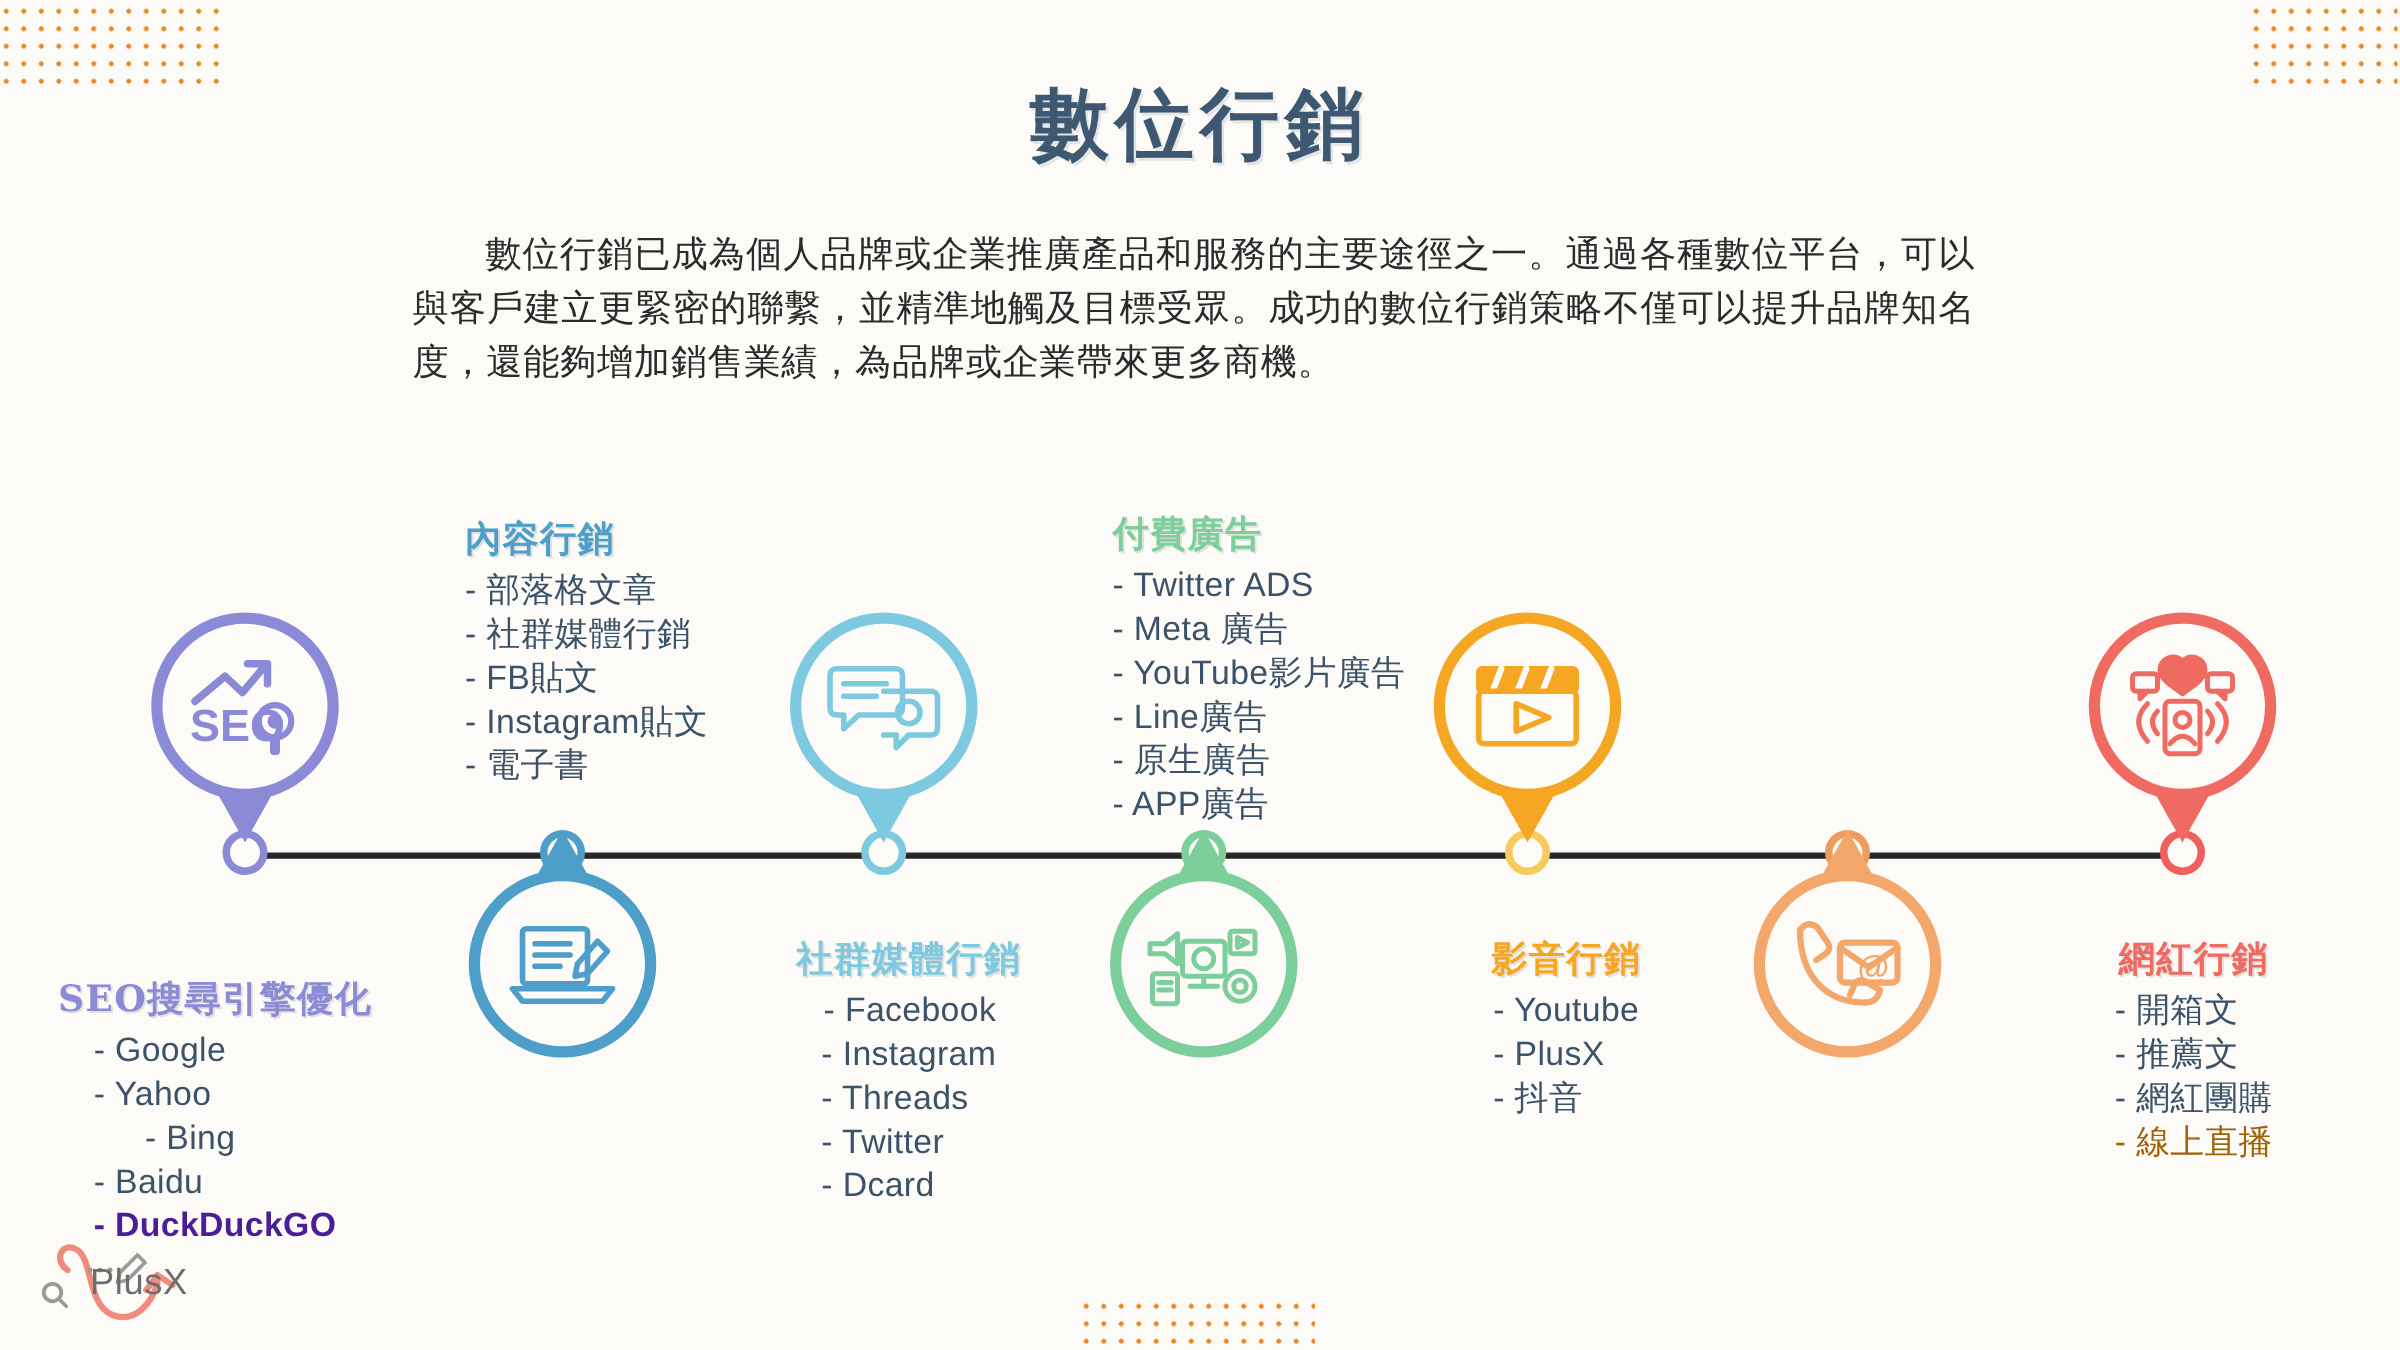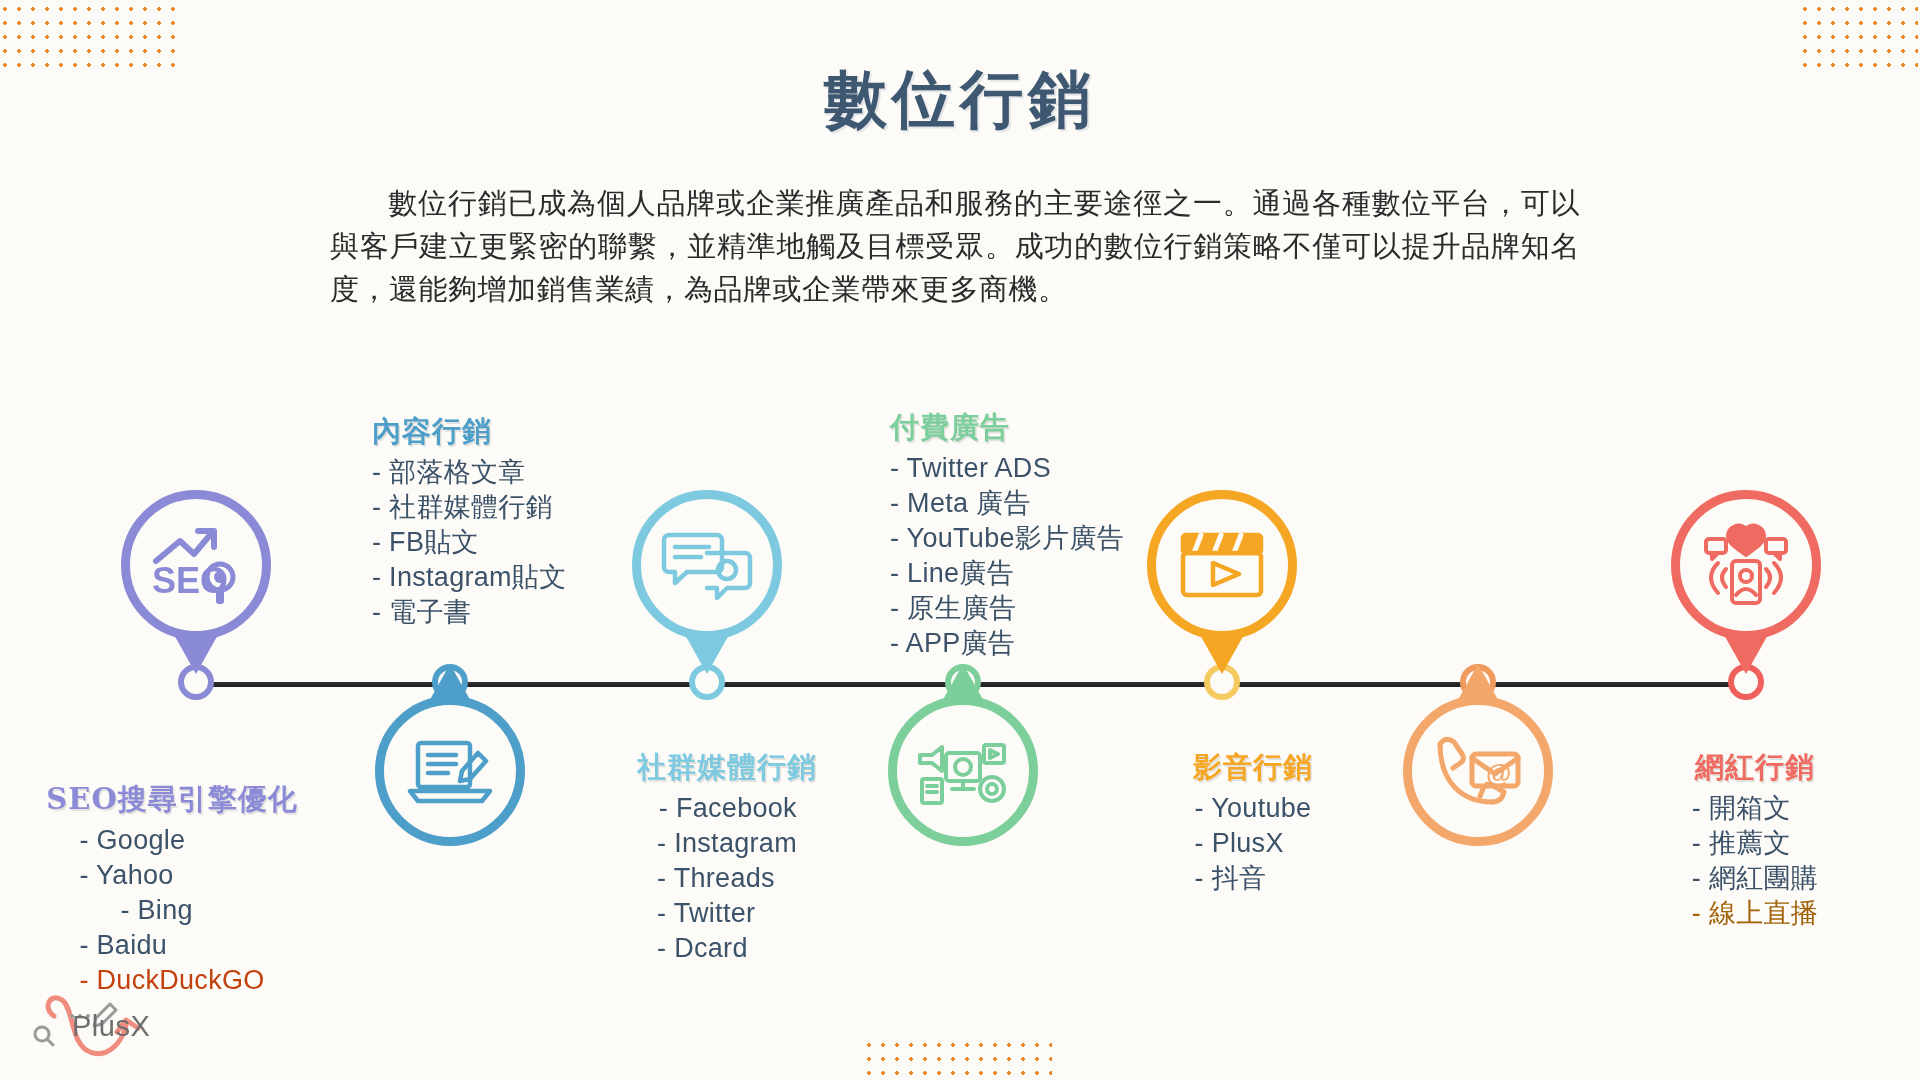--- a/index.html
+++ b/index.html
@@ -243,21 +243,21 @@
     </div>
   </div>
 
   <div class="block center-h" id="blk-0" style="left: 22px; top: 780px; width: 300px;">
     <div class="heading" style="color: rgb(139, 138, 214);">SEO搜尋引擎優化</div>
     <ul>
       <li style="color: rgb(59, 82, 105);">- Google</li>
       <li style="color: rgb(59, 82, 105);">- Yahoo</li>
       <li style="color: rgb(59, 82, 105); margin-left: 41px;">- Bing</li>
       <li style="color: rgb(59, 82, 105);">- Baidu</li>
-      <li style="color: #c2410c;">- DuckDuckGO</li>
+      <li style="color: #4c1d95; font-weight: bold;">- DuckDuckGO</li>
     </ul>
   </div>
 
   <div class="block" id="blk-1" style="left: 372px; top: 412px; width: 300px;">
     <div class="heading" style="color: rgb(77, 158, 201);">內容行銷</div>
     <ul>
       <li style="color: rgb(59, 82, 105);">- 部落格文章</li>
       <li style="color: rgb(59, 82, 105);">- 社群媒體行銷</li>
       <li style="color: rgb(59, 82, 105);">- FB貼文</li>
       <li style="color: rgb(59, 82, 105);">- Instagram貼文</li>

